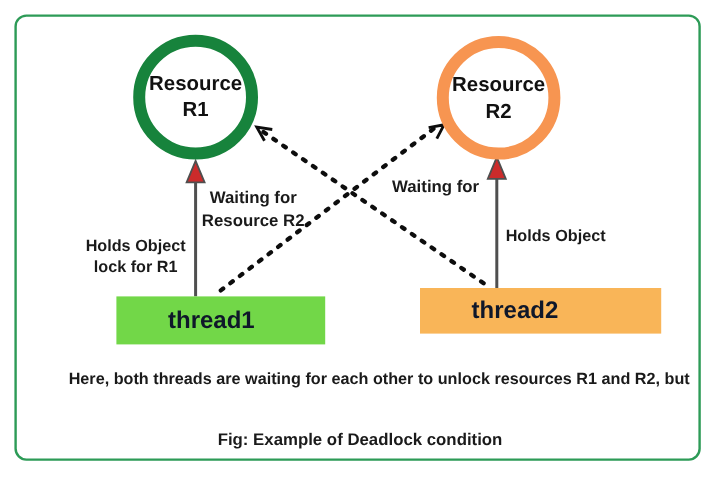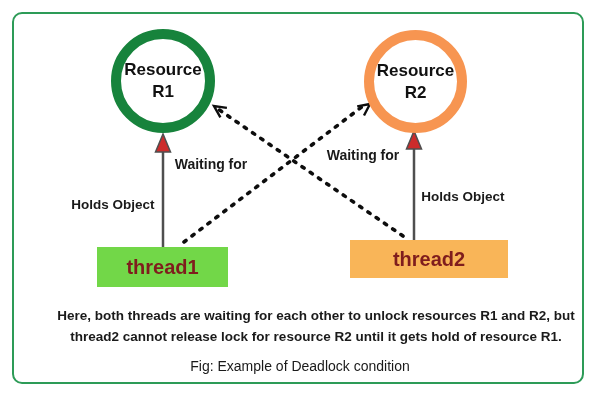--- a/index.html
+++ b/index.html
@@ -46,24 +46,24 @@
   }
   .resource-r2 {
     left: 364px; top: 30px;
     width: 83px; height: 83px;
     border: 10px solid #f79551;
   }
   .thread-box {
     position: absolute;
     display: flex;
     align-items: center;
-    justify-content: center;
     font-weight: bold;
     font-size: 20px;
-    color: #7f1d1d;
+    color: #0f172a;
+    padding-left: 43px;
   }
   .thread1-box { left: 97px; top: 247px; width: 131px; height: 40px; background: #72d748; }
   .thread2-box { left: 350px; top: 240px; width: 158px; height: 38px; background: #f9b558; }
   .edge-label {
     position: absolute;
     font-weight: bold;
     text-align: center;
     color: #1a1a1a;
   }
   .waiting-r2-label { left: 162px; top: 155px; width: 98px; font-size: 14px; line-height: 19px; }
@@ -78,21 +78,21 @@
     font-weight: bold;
     font-size: 13.5px;
     line-height: 21px;
     color: #1a1a1a;
   }
   .caption {
     position: absolute;
     left: 0; top: 358px;
     width: 600px;
     text-align: center;
-    font-weight: normal;
+    font-weight: bold;
     font-size: 14px;
     color: #1a1a1a;
   }
 </style>
 </head>
 <body>
 
 <div class="canvas">
 
   <div class="frame"></div>
@@ -125,34 +125,35 @@
   <div class="thread-box thread1-box">
     <span>thread1</span>
   </div>
 
   <div class="thread-box thread2-box">
     <span>thread2</span>
   </div>
 
   <div class="edge-label waiting-r2-label">
     <div>Waiting for</div>
+    <div>Resource R2</div>
   </div>
 
   <div class="edge-label waiting-r1-label">
     <div>Waiting for</div>
   </div>
 
   <div class="edge-label holds-r1-label">
     <div>Holds Object</div>
+    <div>lock for R1</div>
   </div>
 
   <div class="edge-label holds-r2-label">
     <div>Holds Object</div>
   </div>
 
   <div class="description">
     <div>Here, both threads are waiting for each other to unlock resources R1 and R2, but</div>
-    <div>thread2 cannot release lock for resource R2 until it gets hold of resource R1.</div>
   </div>
 
   <div class="caption">Fig: Example of Deadlock condition</div>
 
 </div>
 
 </body></html>

